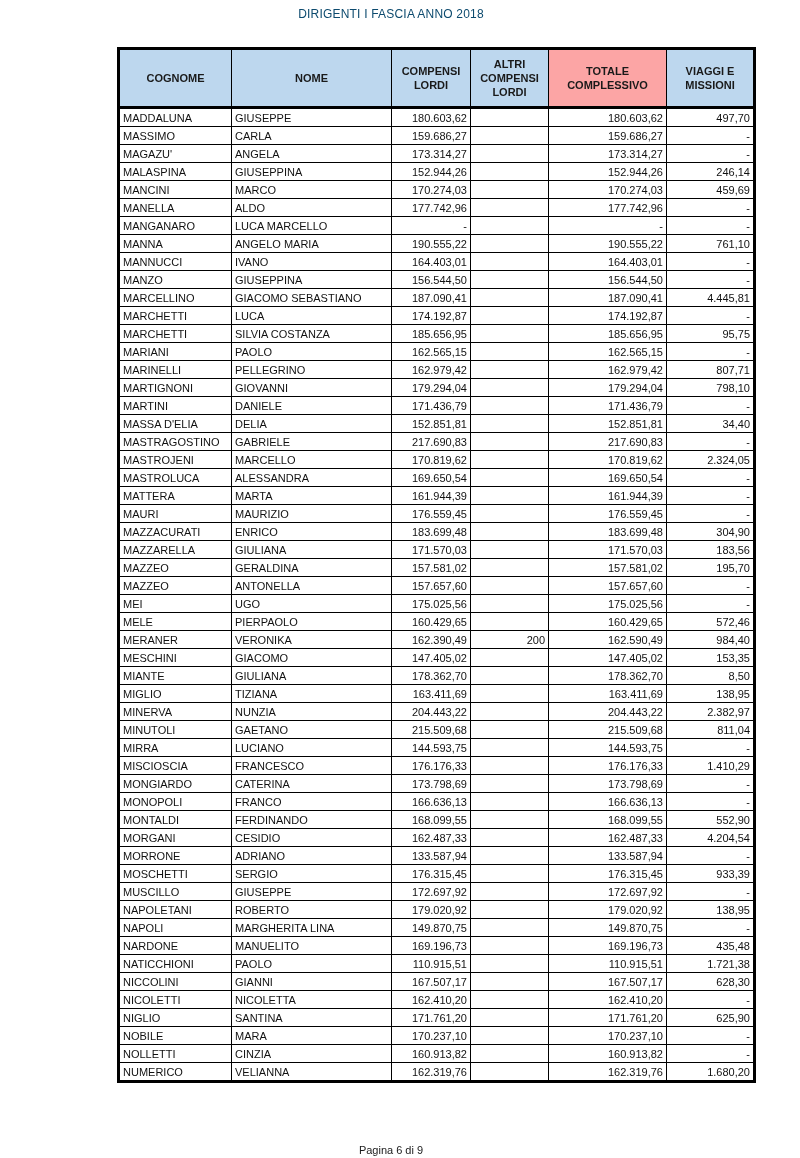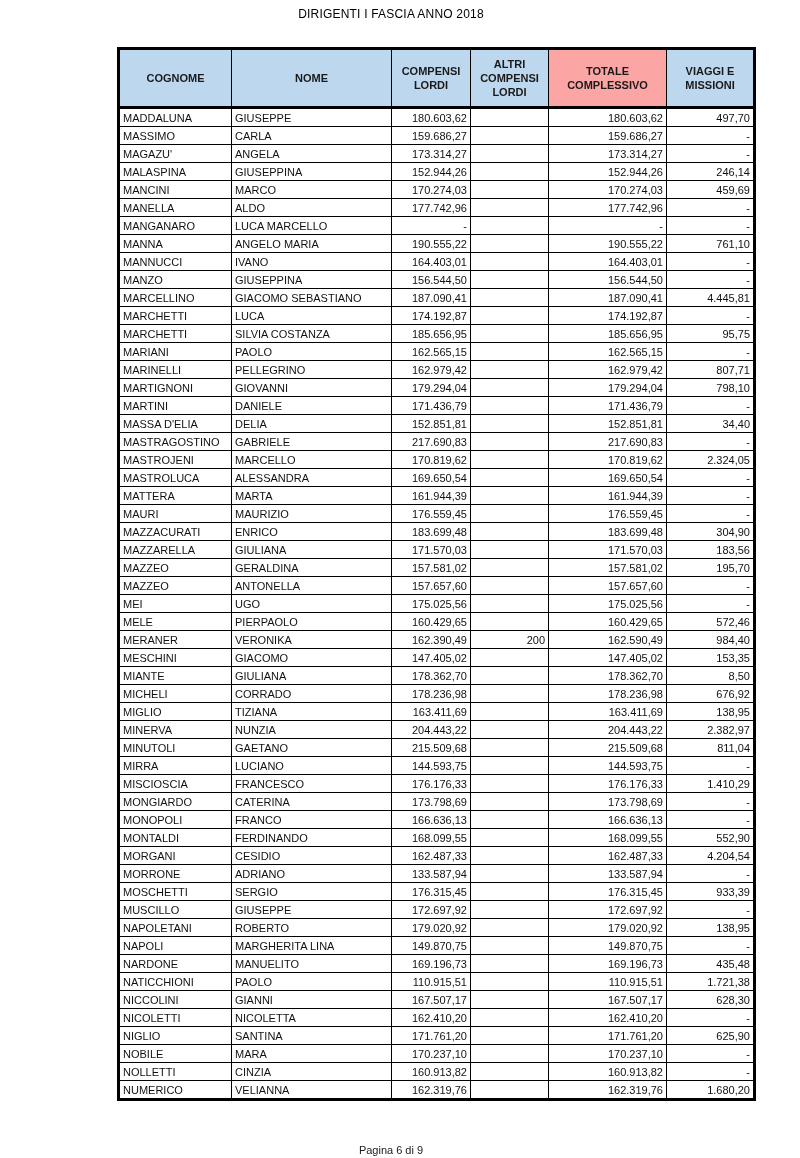--- a/index.html
+++ b/index.html
@@ -16,21 +16,21 @@
     overflow: hidden;
   }
   .doc-title {
     position: absolute;
     top: 7px;
     left: 0;
     width: 782px;
     text-align: center;
     font-size: 12px;
     letter-spacing: 0.2px;
-    color: #000000;
+    color: #0c4a6e;
   }
   table.salary-table {
     position: absolute;
     left: 117px;
     top: 47px;
     width: 636px;
     border-collapse: collapse;
     table-layout: fixed;
     border: 3px solid #000000;
   }
@@ -348,28 +348,20 @@
       </tr>
       <tr>
         <td>MIANTE</td>
         <td>GIULIANA</td>
         <td class="num">178.362,70</td>
         <td class="num"></td>
         <td class="num">178.362,70</td>
         <td class="num">8,50</td>
       </tr>
       <tr>
-        <td>MICHELI</td>
-        <td>CORRADO</td>
-        <td class="num">178.236,98</td>
-        <td class="num"></td>
-        <td class="num">178.236,98</td>
-        <td class="num">676,92</td>
-      </tr>
-      <tr>
         <td>MIGLIO</td>
         <td>TIZIANA</td>
         <td class="num">163.411,69</td>
         <td class="num"></td>
         <td class="num">163.411,69</td>
         <td class="num">138,95</td>
       </tr>
       <tr>
         <td>MINERVA</td>
         <td>NUNZIA</td>

